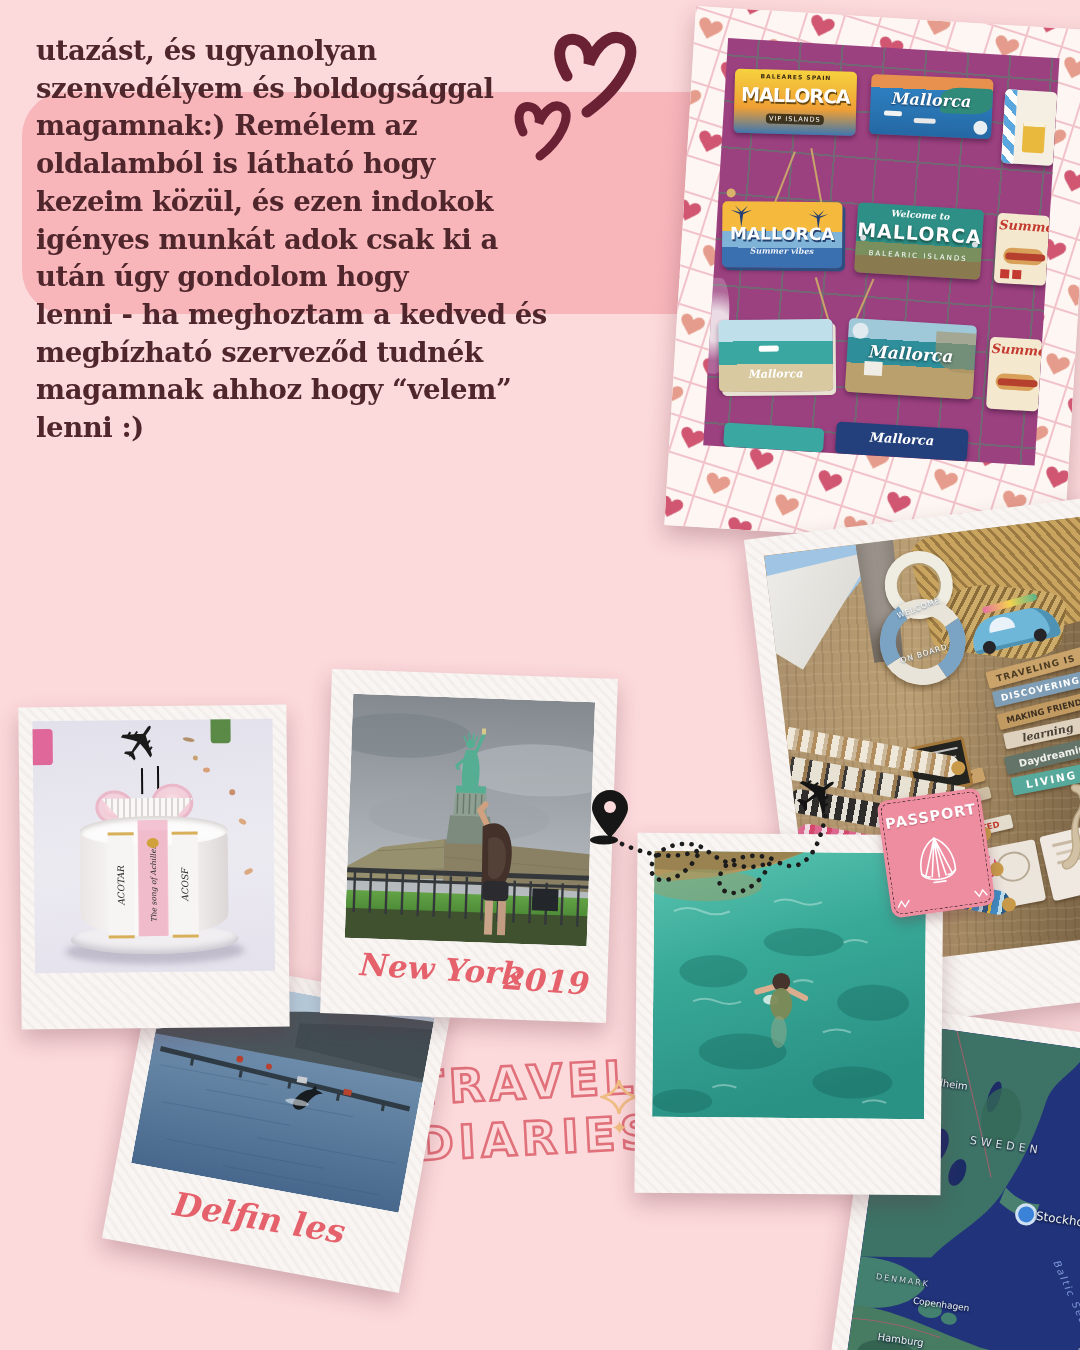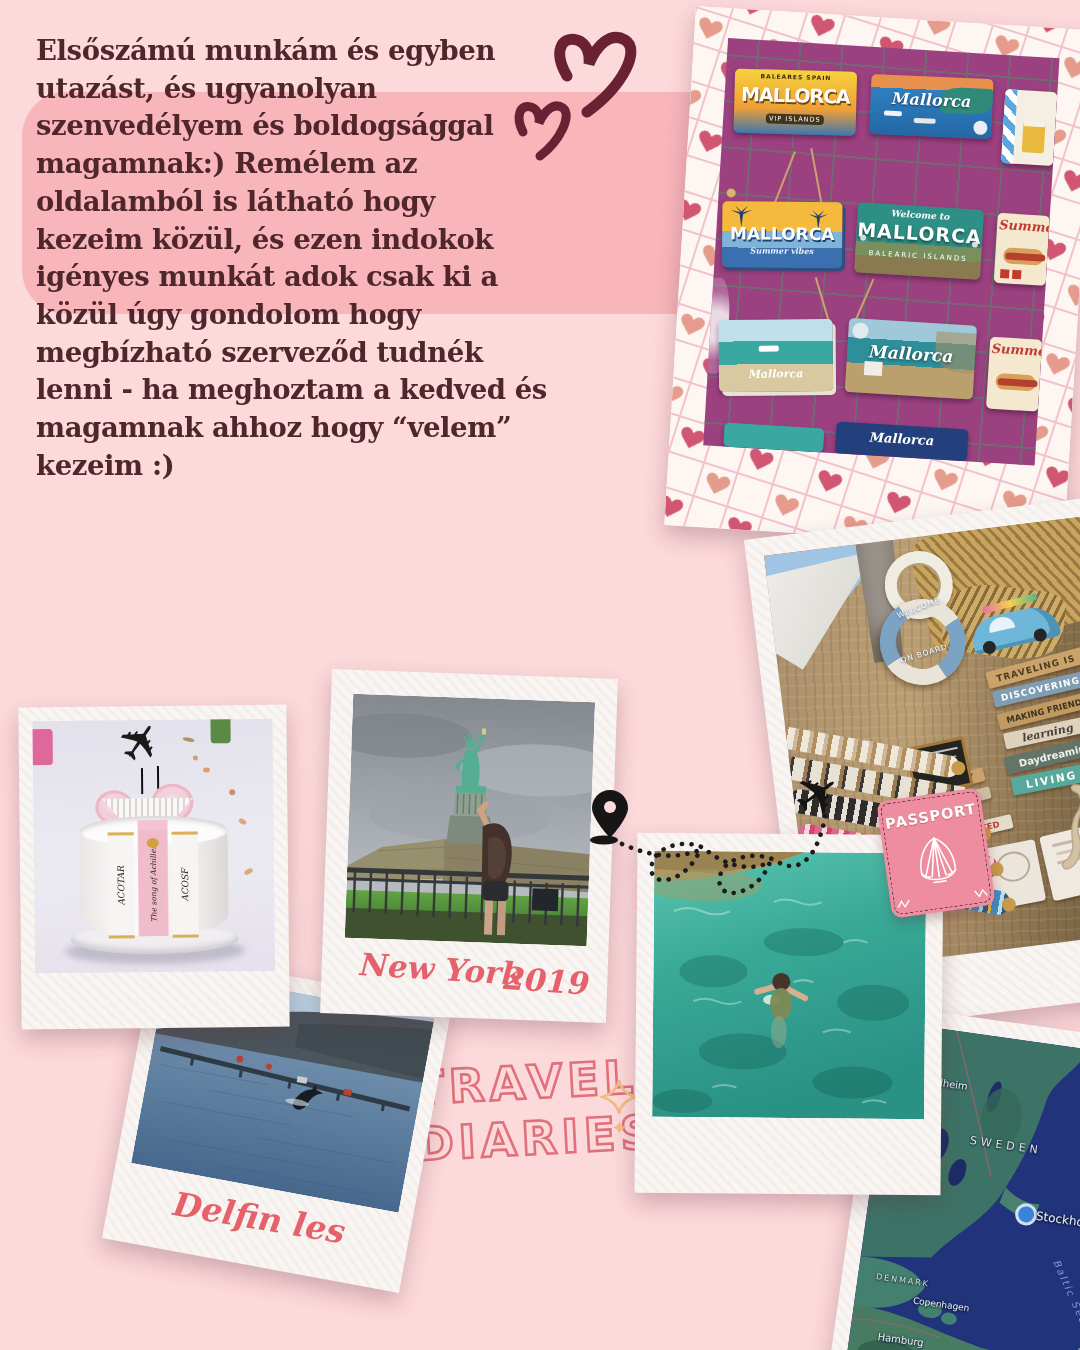--- a/index.html
+++ b/index.html
@@ -27,32 +27,31 @@
 </style>
 </head>
 <body>
 
 <div id="canvas">
 
   <div class="abs" style="left:22px;top:92px;width:748px;height:222px;border-radius:44px;background:#f8b6bb;z-index:0;"></div>
 
   <div class="abs" style="left:36px;top:32px;width:500px;z-index:1;font-family:'DejaVu Serif',serif;font-weight:bold;
               font-size:27.5px;line-height:37.7px;color:#4e262b;letter-spacing:-0.4px;">
-    <div class="introline">Elsőszámú munkám és egyben</div>
     <div class="introline">utazást, és ugyanolyan</div>
     <div class="introline">szenvedélyem és boldogsággal</div>
     <div class="introline">magamnak:) Remélem az</div>
     <div class="introline">oldalamból is látható hogy</div>
     <div class="introline">kezeim közül, és ezen indokok</div>
     <div class="introline">igényes munkát adok csak ki a</div>
-    <div class="introline">közül úgy gondolom hogy</div>
+    <div class="introline">után úgy gondolom hogy</div>
+    <div class="introline">lenni - ha meghoztam a kedved és</div>
     <div class="introline">megbízható szerveződ tudnék</div>
-    <div class="introline">lenni - ha meghoztam a kedved és</div>
     <div class="introline">magamnak ahhoz hogy “velem”</div>
-    <div class="introline">kezeim :)</div>
+    <div class="introline">lenni :)</div>
   </div>
 
   <svg class="abs" style="left:495px;top:28px;width:150px;height:150px;z-index:1;" viewBox="0 0 150 150">
     <path d="M72,48 C58,24 66,8 82,12 C92,15 95,26 94,36 C102,16 116,4 130,12 C146,22 128,58 92,84" fill="none" stroke="#6a2134" stroke-width="11" stroke-linecap="round"></path>
     <path d="M28,104 C20,88 25,76 36,79 C43,81 45,89 44,95 C50,82 59,74 68,80 C77,87 66,112 45,128" fill="none" stroke="#6a2134" stroke-width="9" stroke-linecap="round"></path>
   </svg>
 
   <div class="polaroid" style="left:126px;top:976px;width:302px;height:292px;transform:rotate(10.5deg);z-index:2;">
     <div class="photo" style="left:15px;top:15px;width:272px;height:198px;">
       <svg width="272" height="198" viewBox="0 0 272 198">

